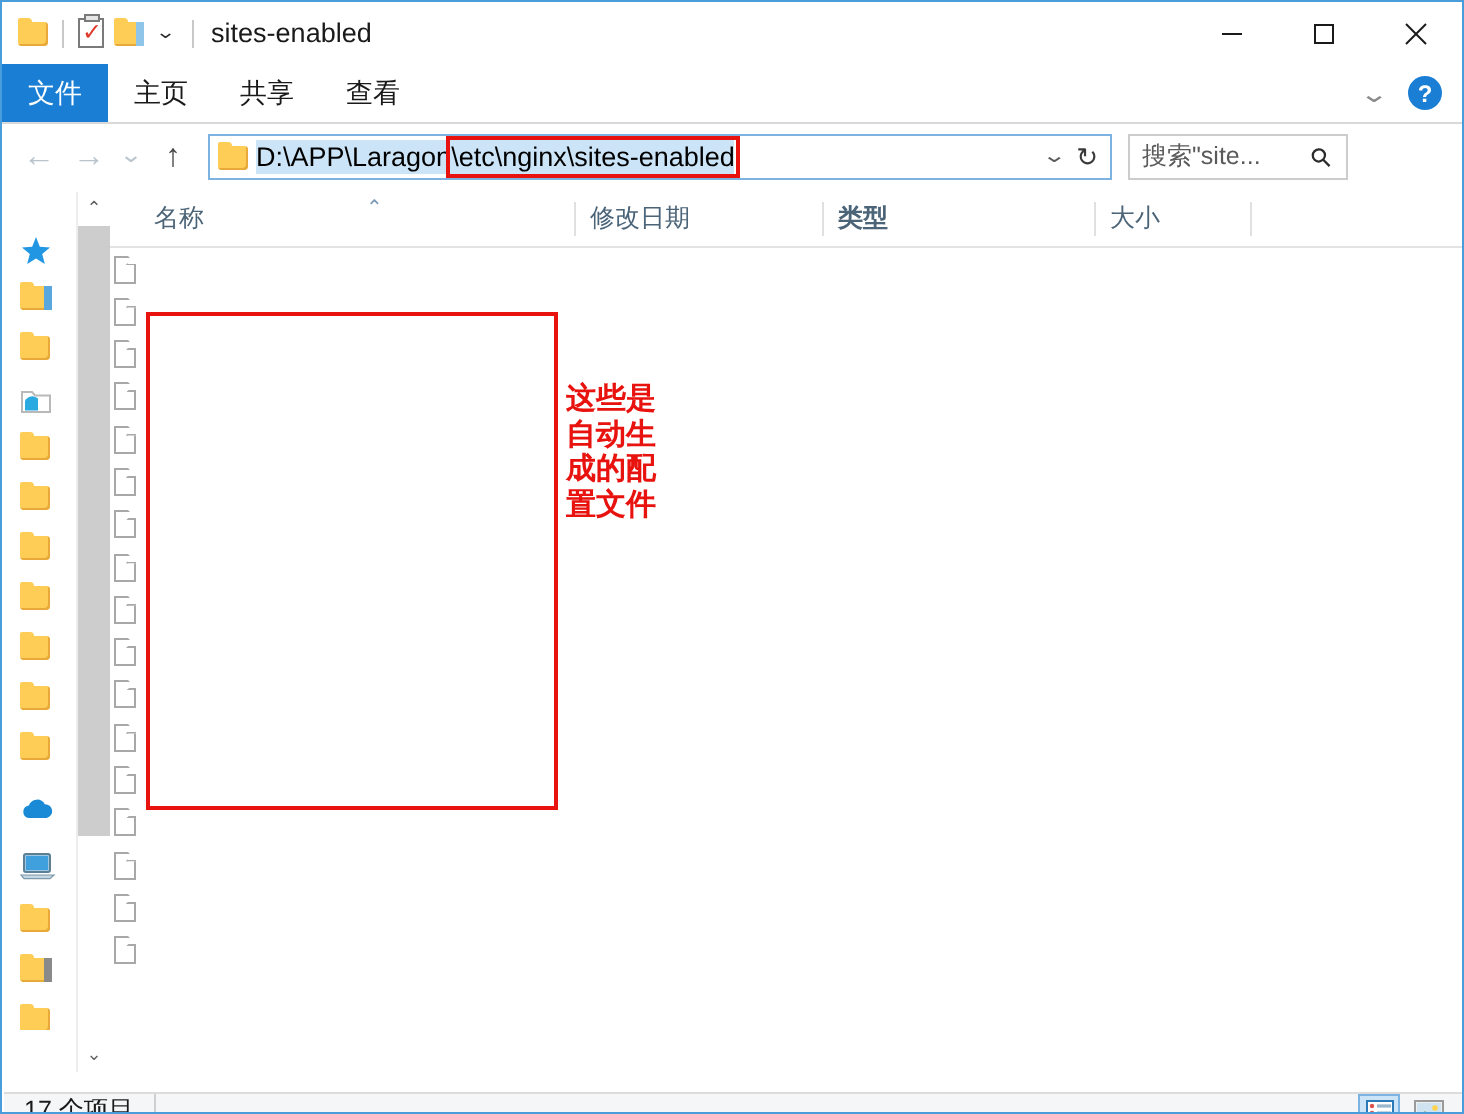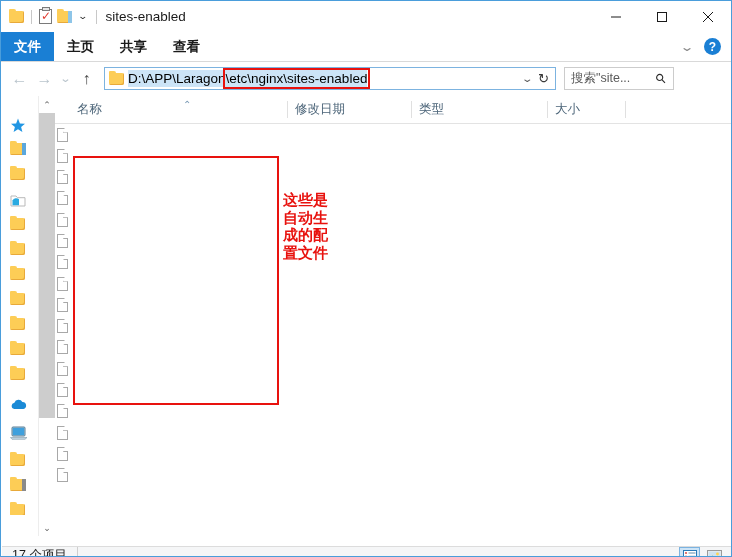--- a/index.html
+++ b/index.html
@@ -132,21 +132,20 @@
   }
   .tab {
     display: flex;
     align-items: center;
     justify-content: center;
     padding: 0 13px;
     font-size: 13.5px;
     color: #1a1a1a;
     height: 29px;
     box-sizing: border-box;
-    font-weight: bold;
   }
   .tab.active {
     background: #1a7fd4;
     color: #ffffff;
   }
   .ribbon-right {
     position: absolute;
     right: 4px; top: 0;
     height: 29px;
     display: flex;
@@ -601,21 +600,21 @@
     <div class="sb-arrow" style="top:423px;">⌄</div>
   </div>
 
   <div id="filelist">
     <div id="colheader">
       <div class="sort-arrow" style="left:128px; top:4px;">⌃</div>
       <div class="col-h" style="left:22px;">名称</div>
       <div class="col-div" style="left:232px;"></div>
       <div class="col-h" style="left:240px;">修改日期</div>
       <div class="col-div" style="left:356px;"></div>
-      <div class="col-h" style="left:364px;">类型</div>
+      <div class="col-h" style="left:364px;font-weight:bold;">类型</div>
       <div class="col-div" style="left:492px;"></div>
       <div class="col-h" style="left:500px;">大小</div>
       <div class="col-div" style="left:570px;"></div>
     </div>
     <div id="rows">
         <div class="row">
           <span class="fileicon"></span>
           <span class="cell name"></span>
           <span class="cell date"></span>
           <span class="cell type"></span>

